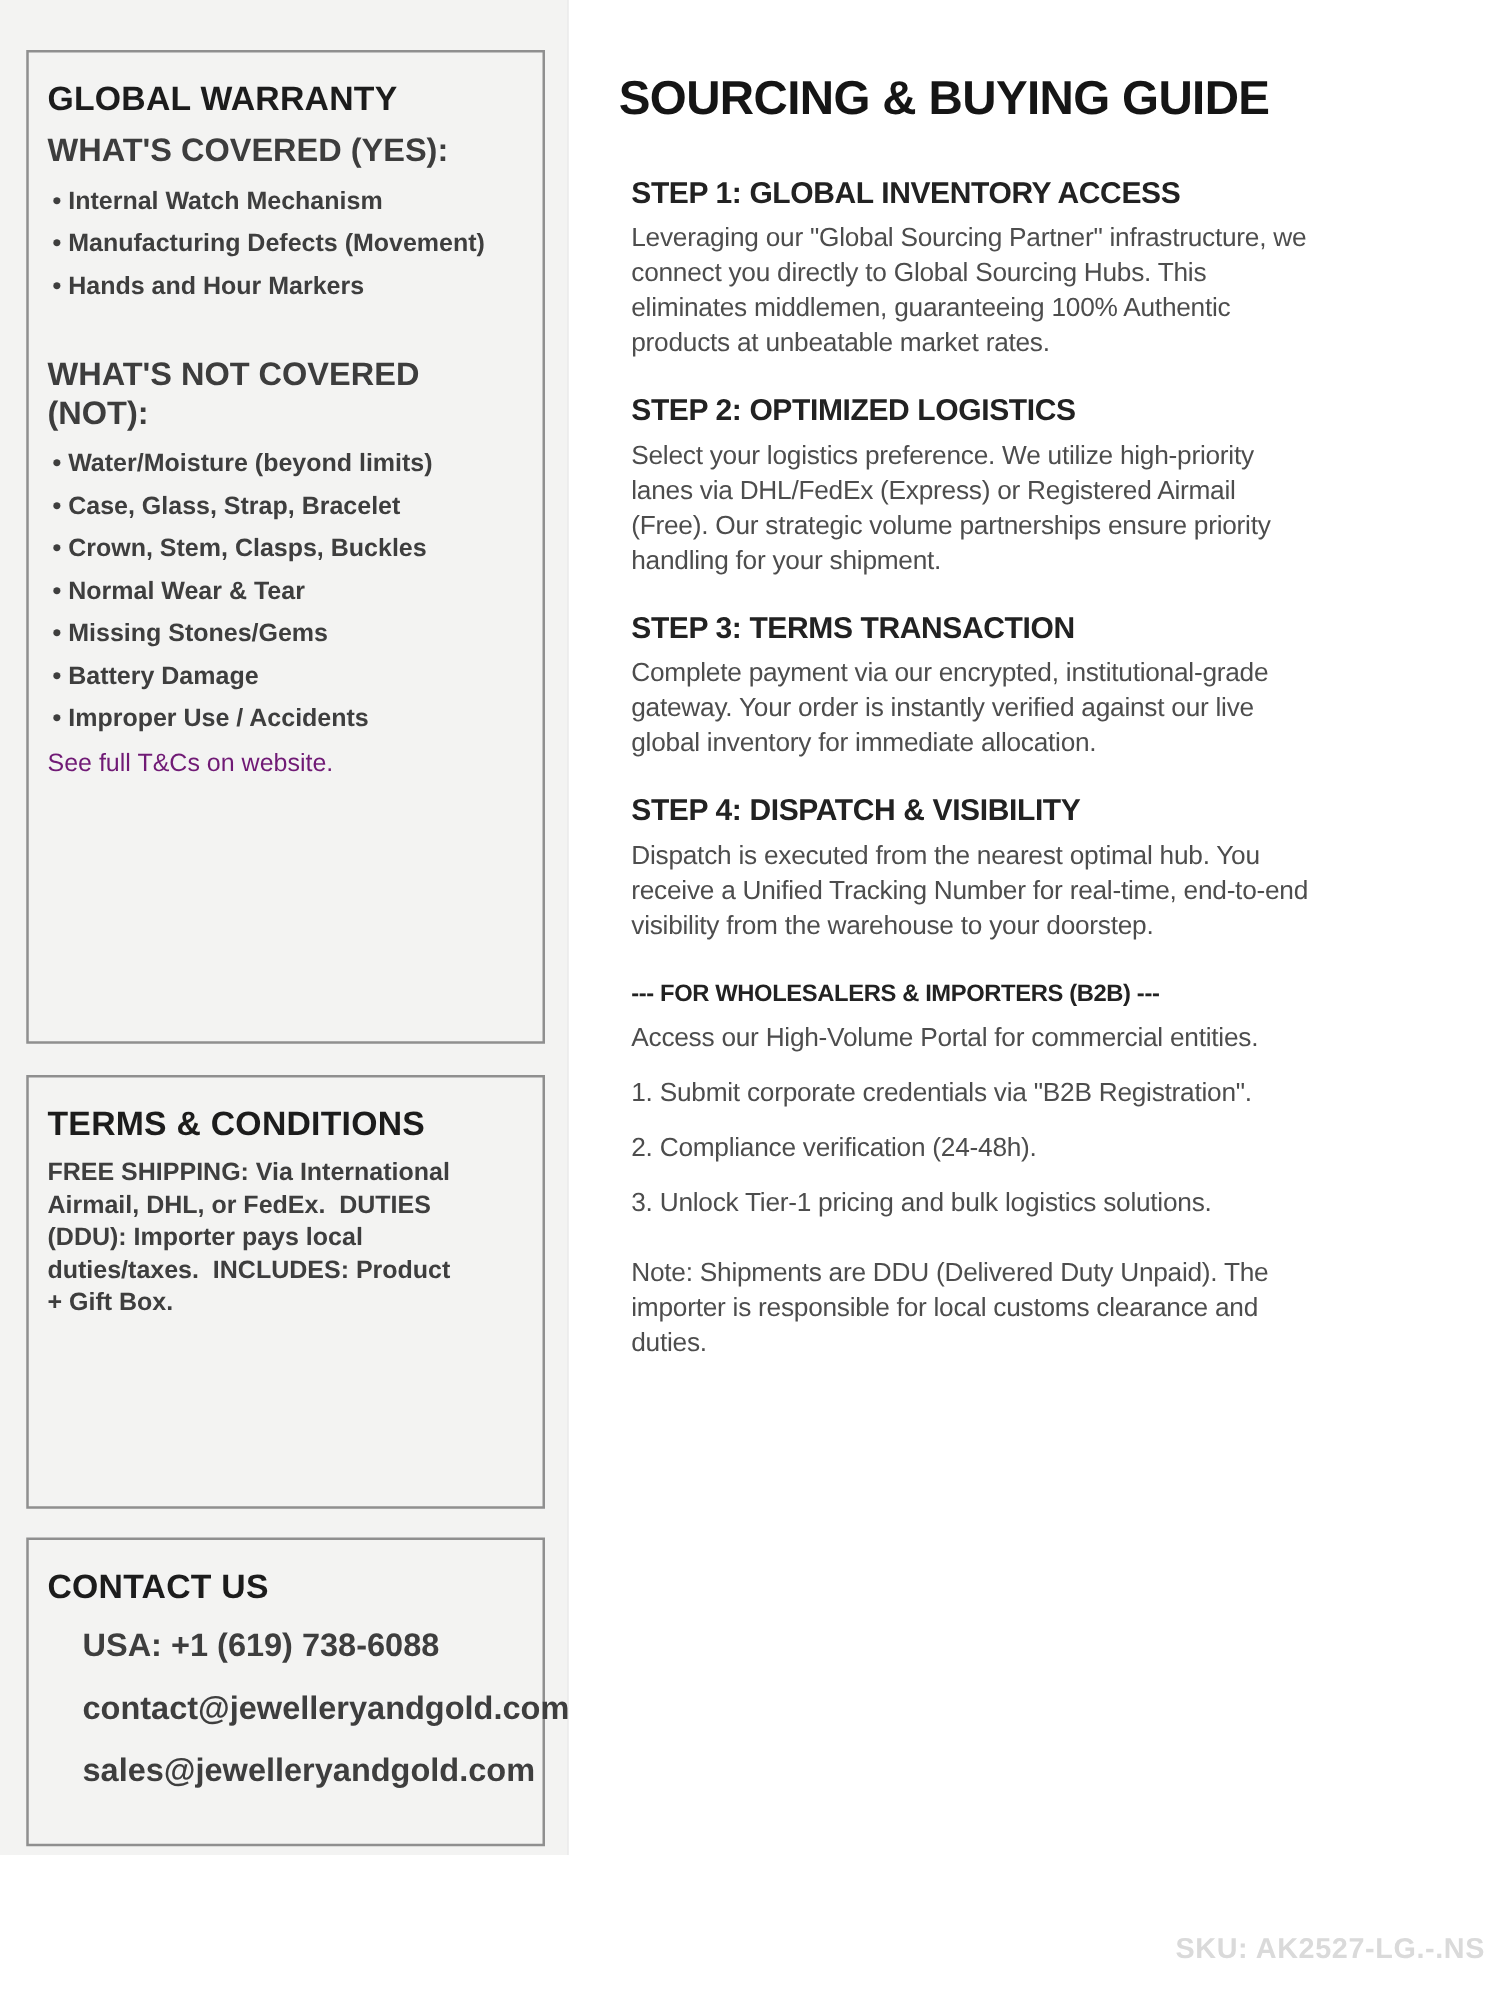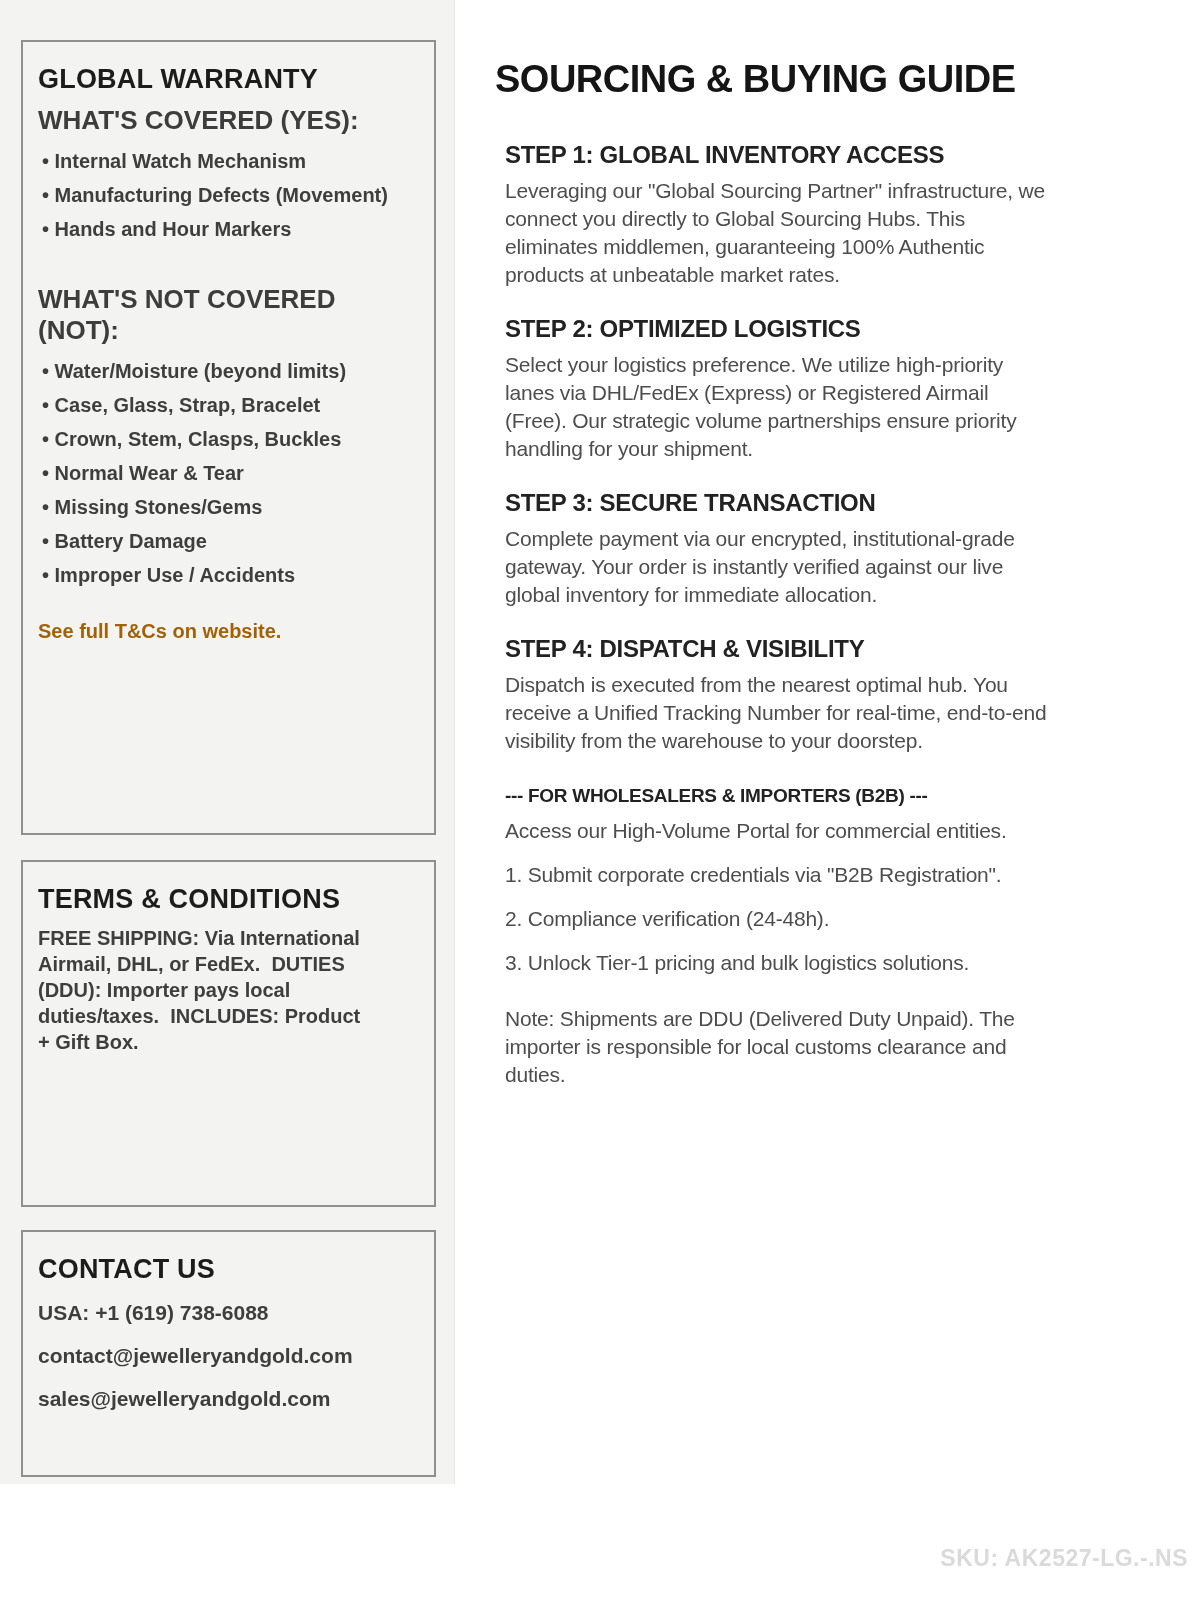--- a/index.html
+++ b/index.html
@@ -38,29 +38,30 @@
     margin-bottom: 8px;
   }
   .card h2.spaced { margin-top: 38px; }
   ul.plain { list-style: none; }
   ul.plain li {
     font-size: 20px; font-weight: bold; color: #3e3e3e;
     line-height: 34px; padding-left: 4px;
   }
   ul.plain li::before { content: "\2022\00a0 "; color: #3e3e3e; }
   .footnote {
-    margin-top: 28px; font-size: 20px; font-weight: bold; color: #a16207;
+    margin-top: 8px; font-size: 20px; font-weight: normal; color: #701a75;
   }
   .terms-body {
     font-size: 20px; font-weight: bold; color: #3e3e3e;
     line-height: 26px; white-space: pre-wrap; max-width: 330px;
   }
   .contact-line {
-    font-size: 21px; font-weight: bold; color: #3e3e3e;
+    font-size: 26px; font-weight: bold; color: #3e3e3e;
     margin-bottom: 19px;
+    margin-left: 28px;
   }
   .card-contact h1 { margin-bottom: 16px; }
 
   
   .main {
     flex: 1; height: 1600px; background: #ffffff;
     padding: 58px 40px 0 50px; position: relative;
   }
   .main-title {
     font-size: 38px; font-weight: bold; color: #151515;
@@ -139,21 +140,21 @@
       <h3>STEP 1: GLOBAL INVENTORY ACCESS</h3>
       <p>Leveraging our "Global Sourcing Partner" infrastructure, we connect you directly to Global Sourcing Hubs. This eliminates middlemen, guaranteeing 100% Authentic products at unbeatable market rates.</p>
     </section>
 
     <section class="step">
       <h3>STEP 2: OPTIMIZED LOGISTICS</h3>
       <p>Select your logistics preference. We utilize high-priority lanes via DHL/FedEx (Express) or Registered Airmail (Free). Our strategic volume partnerships ensure priority handling for your shipment.</p>
     </section>
 
     <section class="step">
-      <h3>STEP 3: SECURE TRANSACTION</h3>
+      <h3>STEP 3: TERMS TRANSACTION</h3>
       <p>Complete payment via our encrypted, institutional-grade gateway. Your order is instantly verified against our live global inventory for immediate allocation.</p>
     </section>
 
     <section class="step">
       <h3>STEP 4: DISPATCH &amp; VISIBILITY</h3>
       <p>Dispatch is executed from the nearest optimal hub. You receive a Unified Tracking Number for real-time, end-to-end visibility from the warehouse to your doorstep.</p>
     </section>
 
     <section class="b2b">
       <h3>--- FOR WHOLESALERS &amp; IMPORTERS (B2B) ---</h3>

